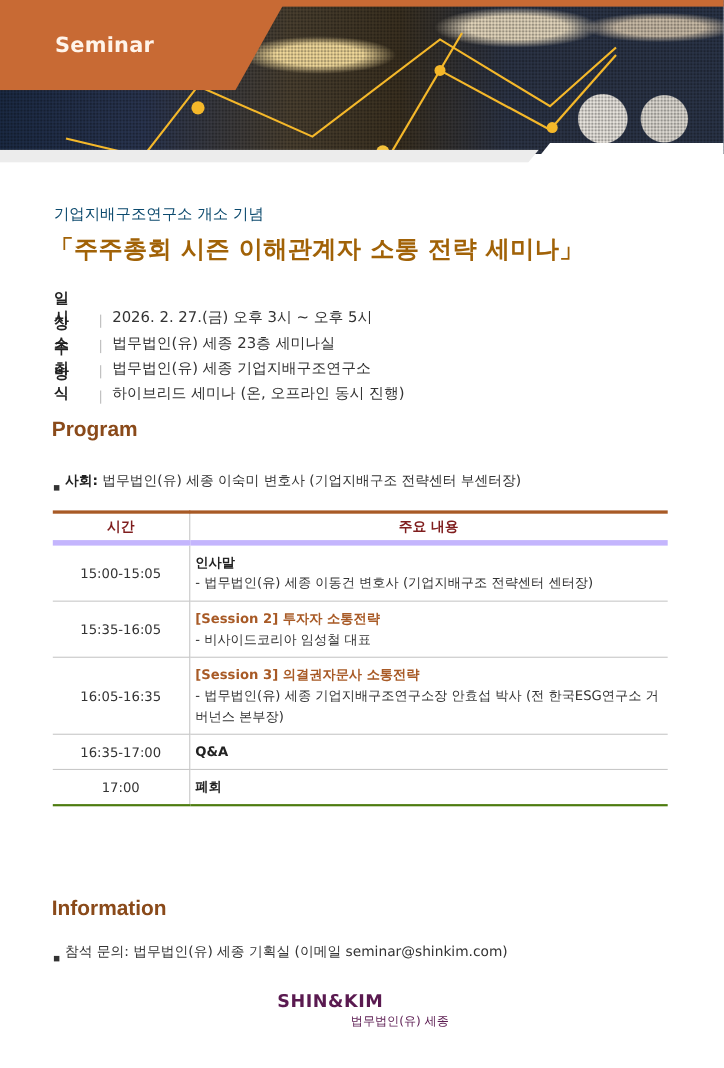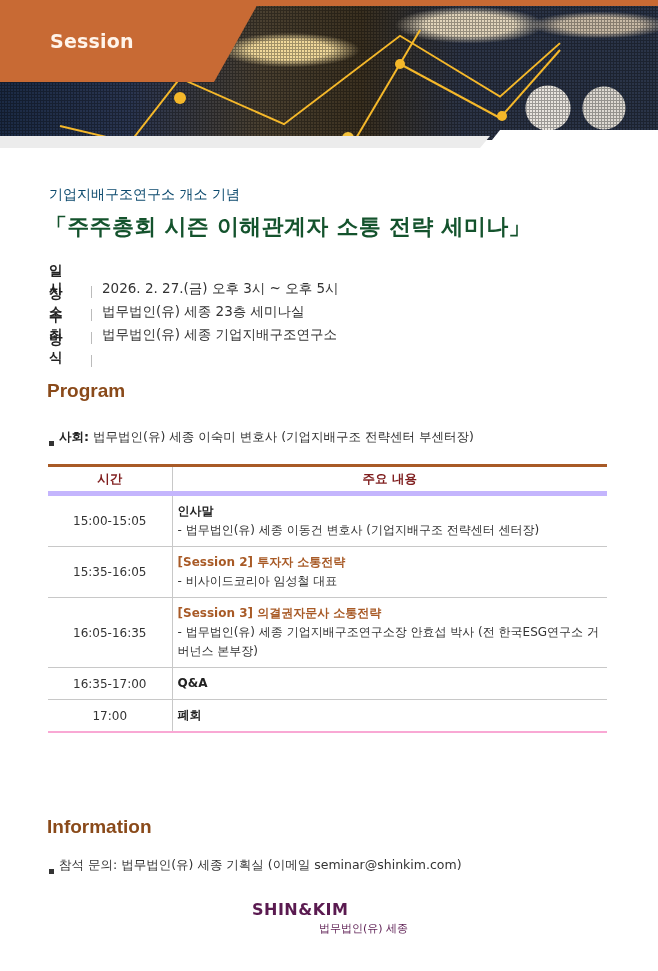--- a/index.html
+++ b/index.html
@@ -39,21 +39,21 @@
       position: absolute; left: 0; top: 136px; width: 658px; height: 12px; background: #ececec;
       clip-path: polygon(0 0, 490px 0, 480px 12px, 0 12px);
     }
     .banner-bottom-white {
       position: absolute; left: 0; top: 130px; width: 658px; height: 20px; background: #ffffff;
       clip-path: polygon(500px 0, 658px 0, 658px 20px, 484px 20px);
     }
 
     
     .subtitle { position: absolute; left: 49px; top: 186px; font-size: 14px; color: #0c4a6e; }
-    .main-title { position: absolute; left: 45px; top: 212px; font-size: 22px; font-weight: bold; color: #14532d; letter-spacing: 0.3px; }
+    .main-title { position: absolute; left: 45px; top: 212px; font-size: 22px; font-weight: bold; color: #a16207; letter-spacing: 0.3px; }
 
     
     .info { position: absolute; left: 49px; top: 275px; }
     .info-row { display: flex; align-items: flex-end; height: 23px; font-size: 13.5px; }
     .info-label { width: 38px; font-weight: bold; color: #222; letter-spacing: 4px; }
     .info-sep { width: 1px; height: 12px; background: #bbb; margin: 0 10px 0 4px; }
     .info-value { color: #333; }
 
     
     .section-heading { position: absolute; left: 47px; font-family: "Liberation Sans", sans-serif; font-size: 19px; font-weight: bold; color: #8a4a1a; }
@@ -64,21 +64,21 @@
     .bullet { width: 5px; height: 5px; background: #333; margin-right: 5px; }
     .mc-line { top: 429px; }
     .inquiry-line { top: 857px; }
     .bold { font-weight: bold; color: #222; margin-right: 4px; }
 
     
     .program-table { position: absolute; left: 48px; top: 464px; width: 559px; border-collapse: collapse; font-size: 12px; }
     .program-table thead tr { border-top: 3px solid #a85a26; }
     .program-table th { height: 28px; font-weight: bold; color: #7f1d1d; font-size: 12.5px; border-bottom: 5px solid #c4b5fd; }
     .program-table td { border-bottom: 1px solid #c8c8c8; vertical-align: middle; }
-    .program-table tbody tr:last-child td { border-bottom: 2px solid #f9a8d4; }
+    .program-table tbody tr:last-child td { border-bottom: 2px solid #4d7c0f; }
     .col-time { width: 124px; text-align: center; border-right: 1px solid #c8c8c8; color: #333; }
     .col-content { padding: 6px 6px 6px 5px; line-height: 19px; }
     .session-title { font-weight: bold; color: #222; }
     .session-title.accent { color: #a85a26; }
     .session-detail { color: #333; }
 
     
     .logo { position: absolute; left: 252px; top: 900px; text-align: right; width: 158px; }
     .logo-main { font-family: "DejaVu Sans", sans-serif; font-size: 16px; font-weight: bold; color: #5a1a50; letter-spacing: 0.5px; text-align: left; }
     .logo-sub { font-size: 11px; color: #5a1a50; margin-top: 2px; margin-right: 2px; }
@@ -96,21 +96,21 @@
     <circle cx="284" cy="148" r="5" fill="#f5b82a"></circle>
     <circle cx="348" cy="138" r="6" fill="#f5c23a"></circle>
     <circle cx="400" cy="64" r="5" fill="#f5b82a"></circle>
     <circle cx="502" cy="116" r="5" fill="#f5b82a"></circle>
     <line x1="355" y1="140" x2="420" y2="30" stroke="#f5b82a" stroke-width="2"></line>
     <line x1="400" y1="64" x2="500" y2="118" stroke="#f5b82a" stroke-width="2"></line>
     <line x1="500" y1="118" x2="560" y2="50" stroke="#f5b82a" stroke-width="2"></line>
   </svg>
   <div class="banner-topbar"></div>
   <div class="banner-orange"></div>
-  <div class="banner-title">Session</div>
+  <div class="banner-title">Seminar</div>
   <div class="banner-bottom"></div>
   <div class="banner-bottom-white"></div>
 </div>
 
 <div class="subtitle">기업지배구조연구소 개소 기념</div>
 <div class="main-title">「주주총회 시즌 이해관계자 소통 전략 세미나」</div>
 
 <div class="info">
   <div class="info-row">
     <span class="info-label">일 시</span>
@@ -123,20 +123,21 @@
     <span class="info-value">법무법인(유) 세종 23층 세미나실</span>
   </div>
   <div class="info-row">
     <span class="info-label">주 최</span>
     <span class="info-sep"></span>
     <span class="info-value">법무법인(유) 세종 기업지배구조연구소</span>
   </div>
   <div class="info-row">
     <span class="info-label">방 식</span>
     <span class="info-sep"></span>
+    <span class="info-value">하이브리드 세미나 (온, 오프라인 동시 진행)</span>
   </div>
 </div>
 
 <div class="section-heading program-heading">Program</div>
 
 <div class="bullet-line mc-line">
   <span class="bullet"></span>
   <span class="bold">사회:</span>
   <span>법무법인(유) 세종 이숙미 변호사 (기업지배구조 전략센터 부센터장)</span>
 </div>

